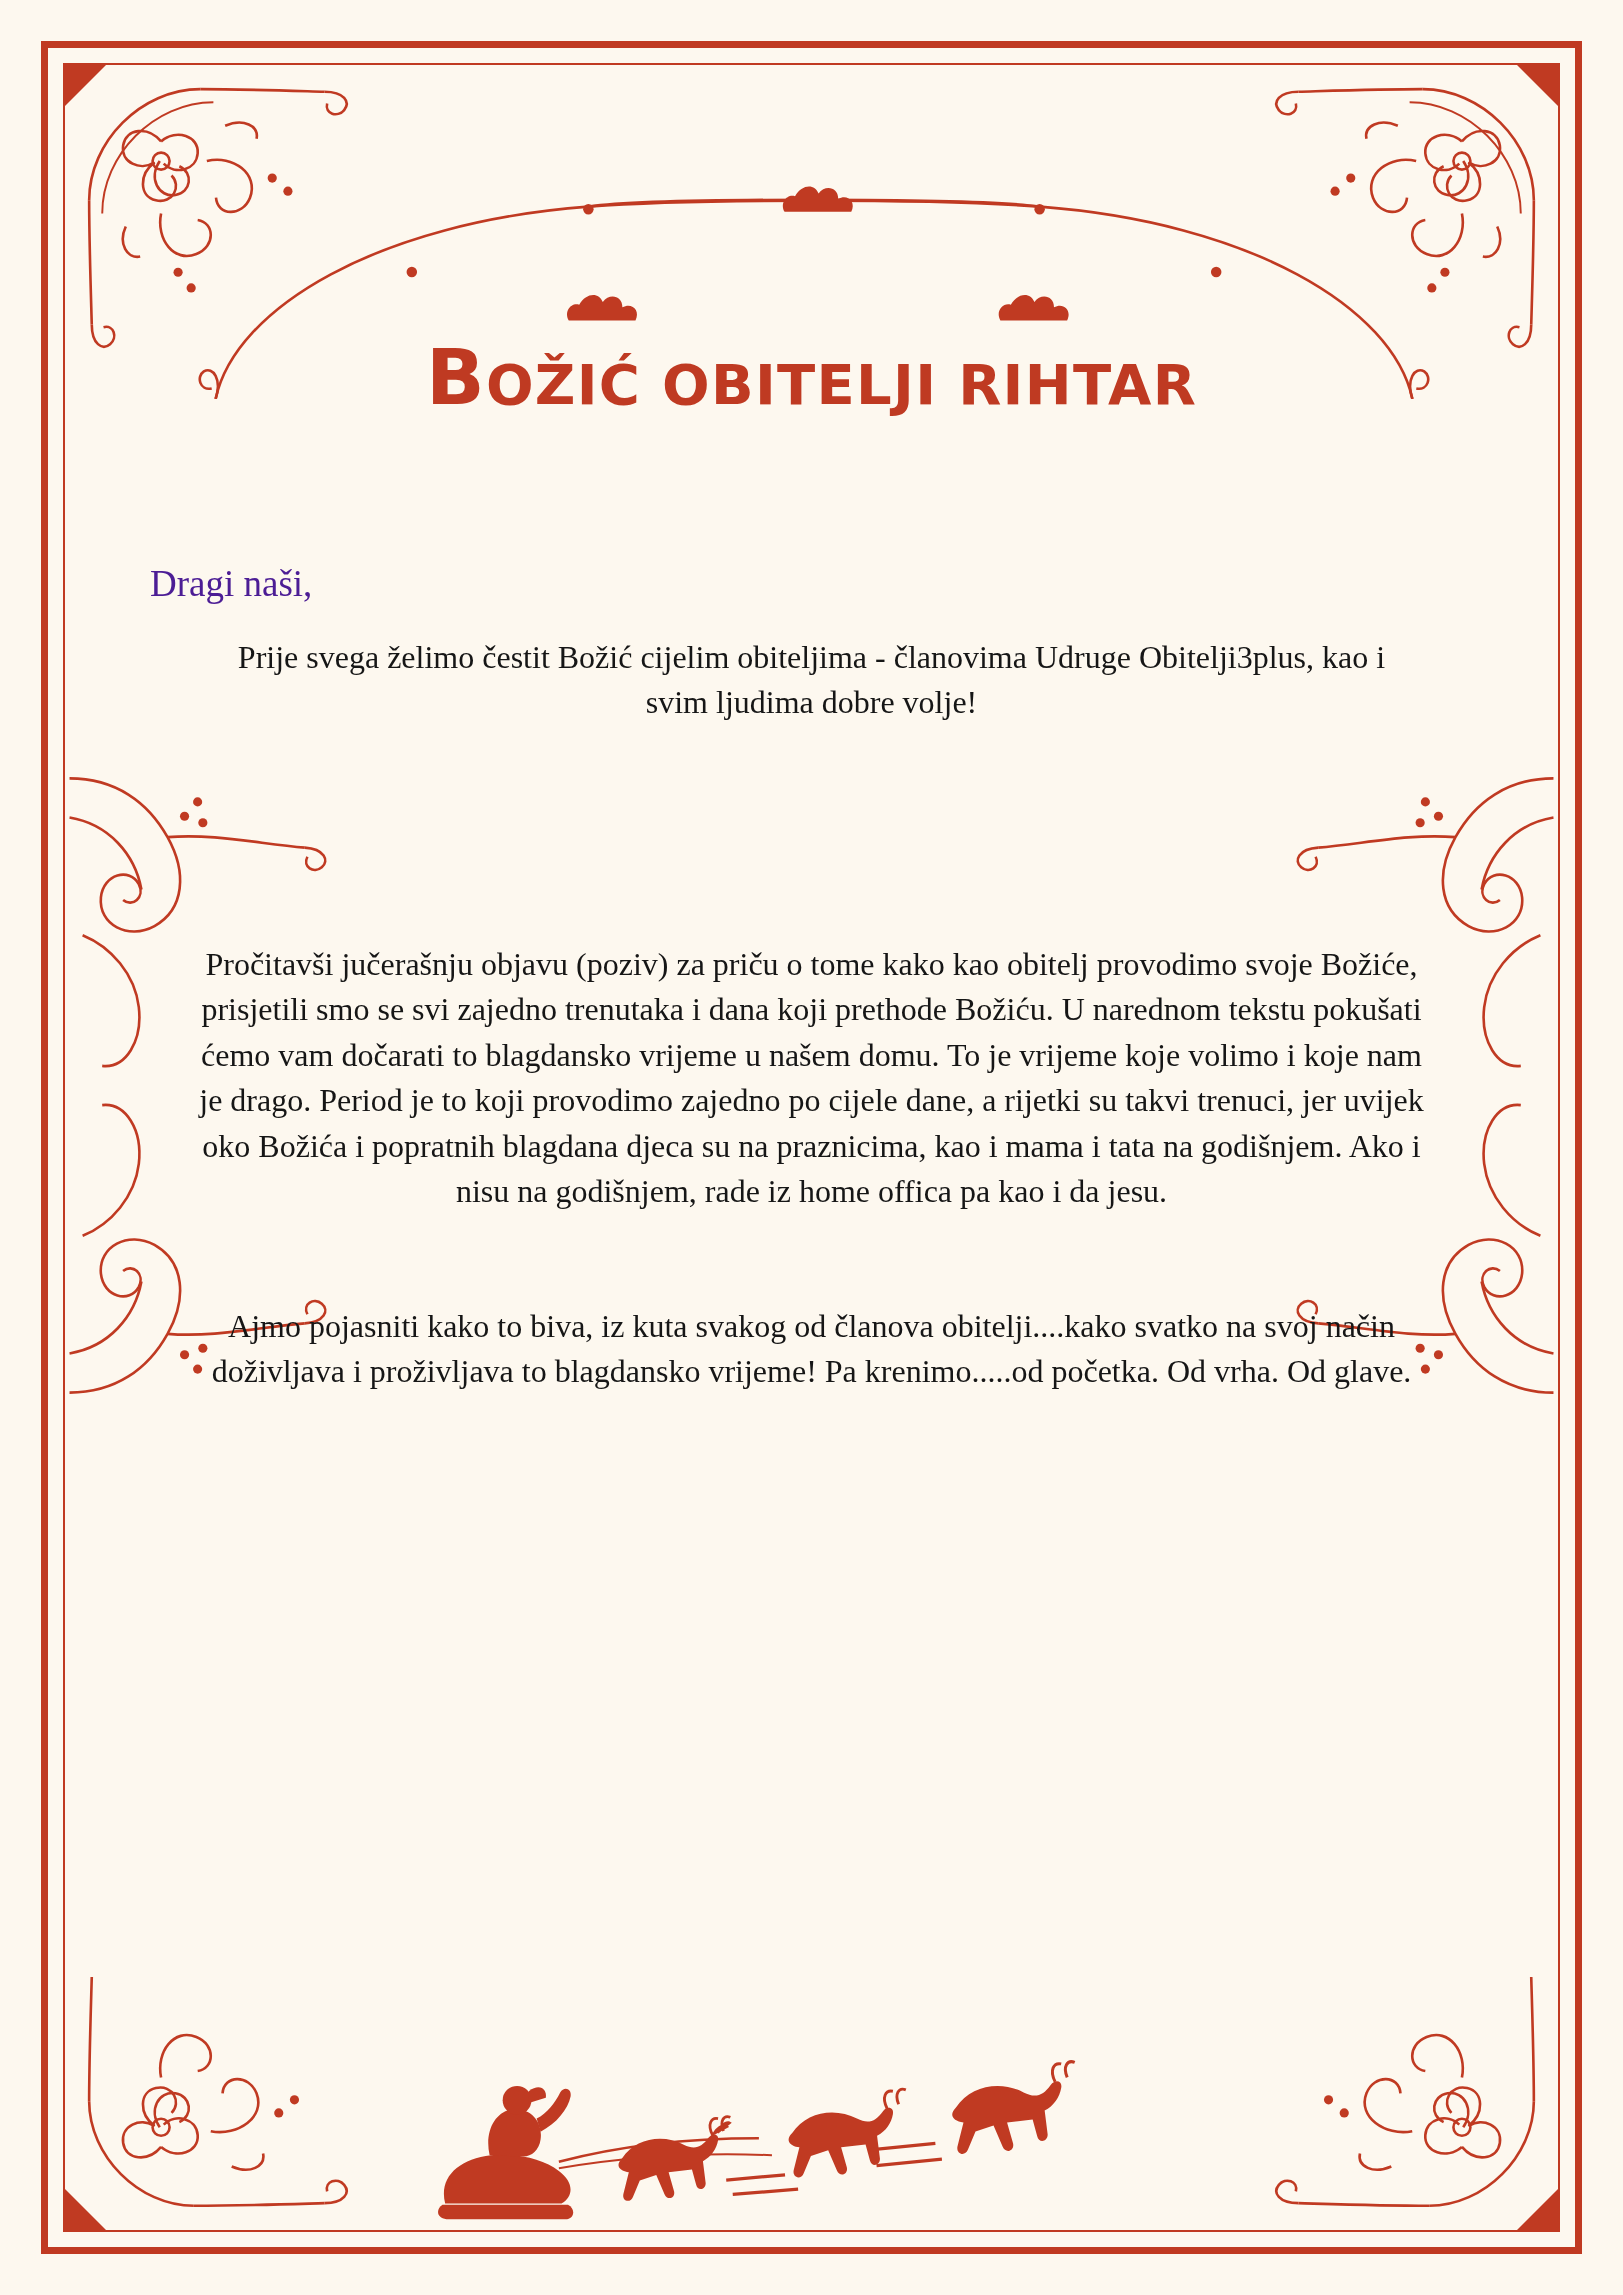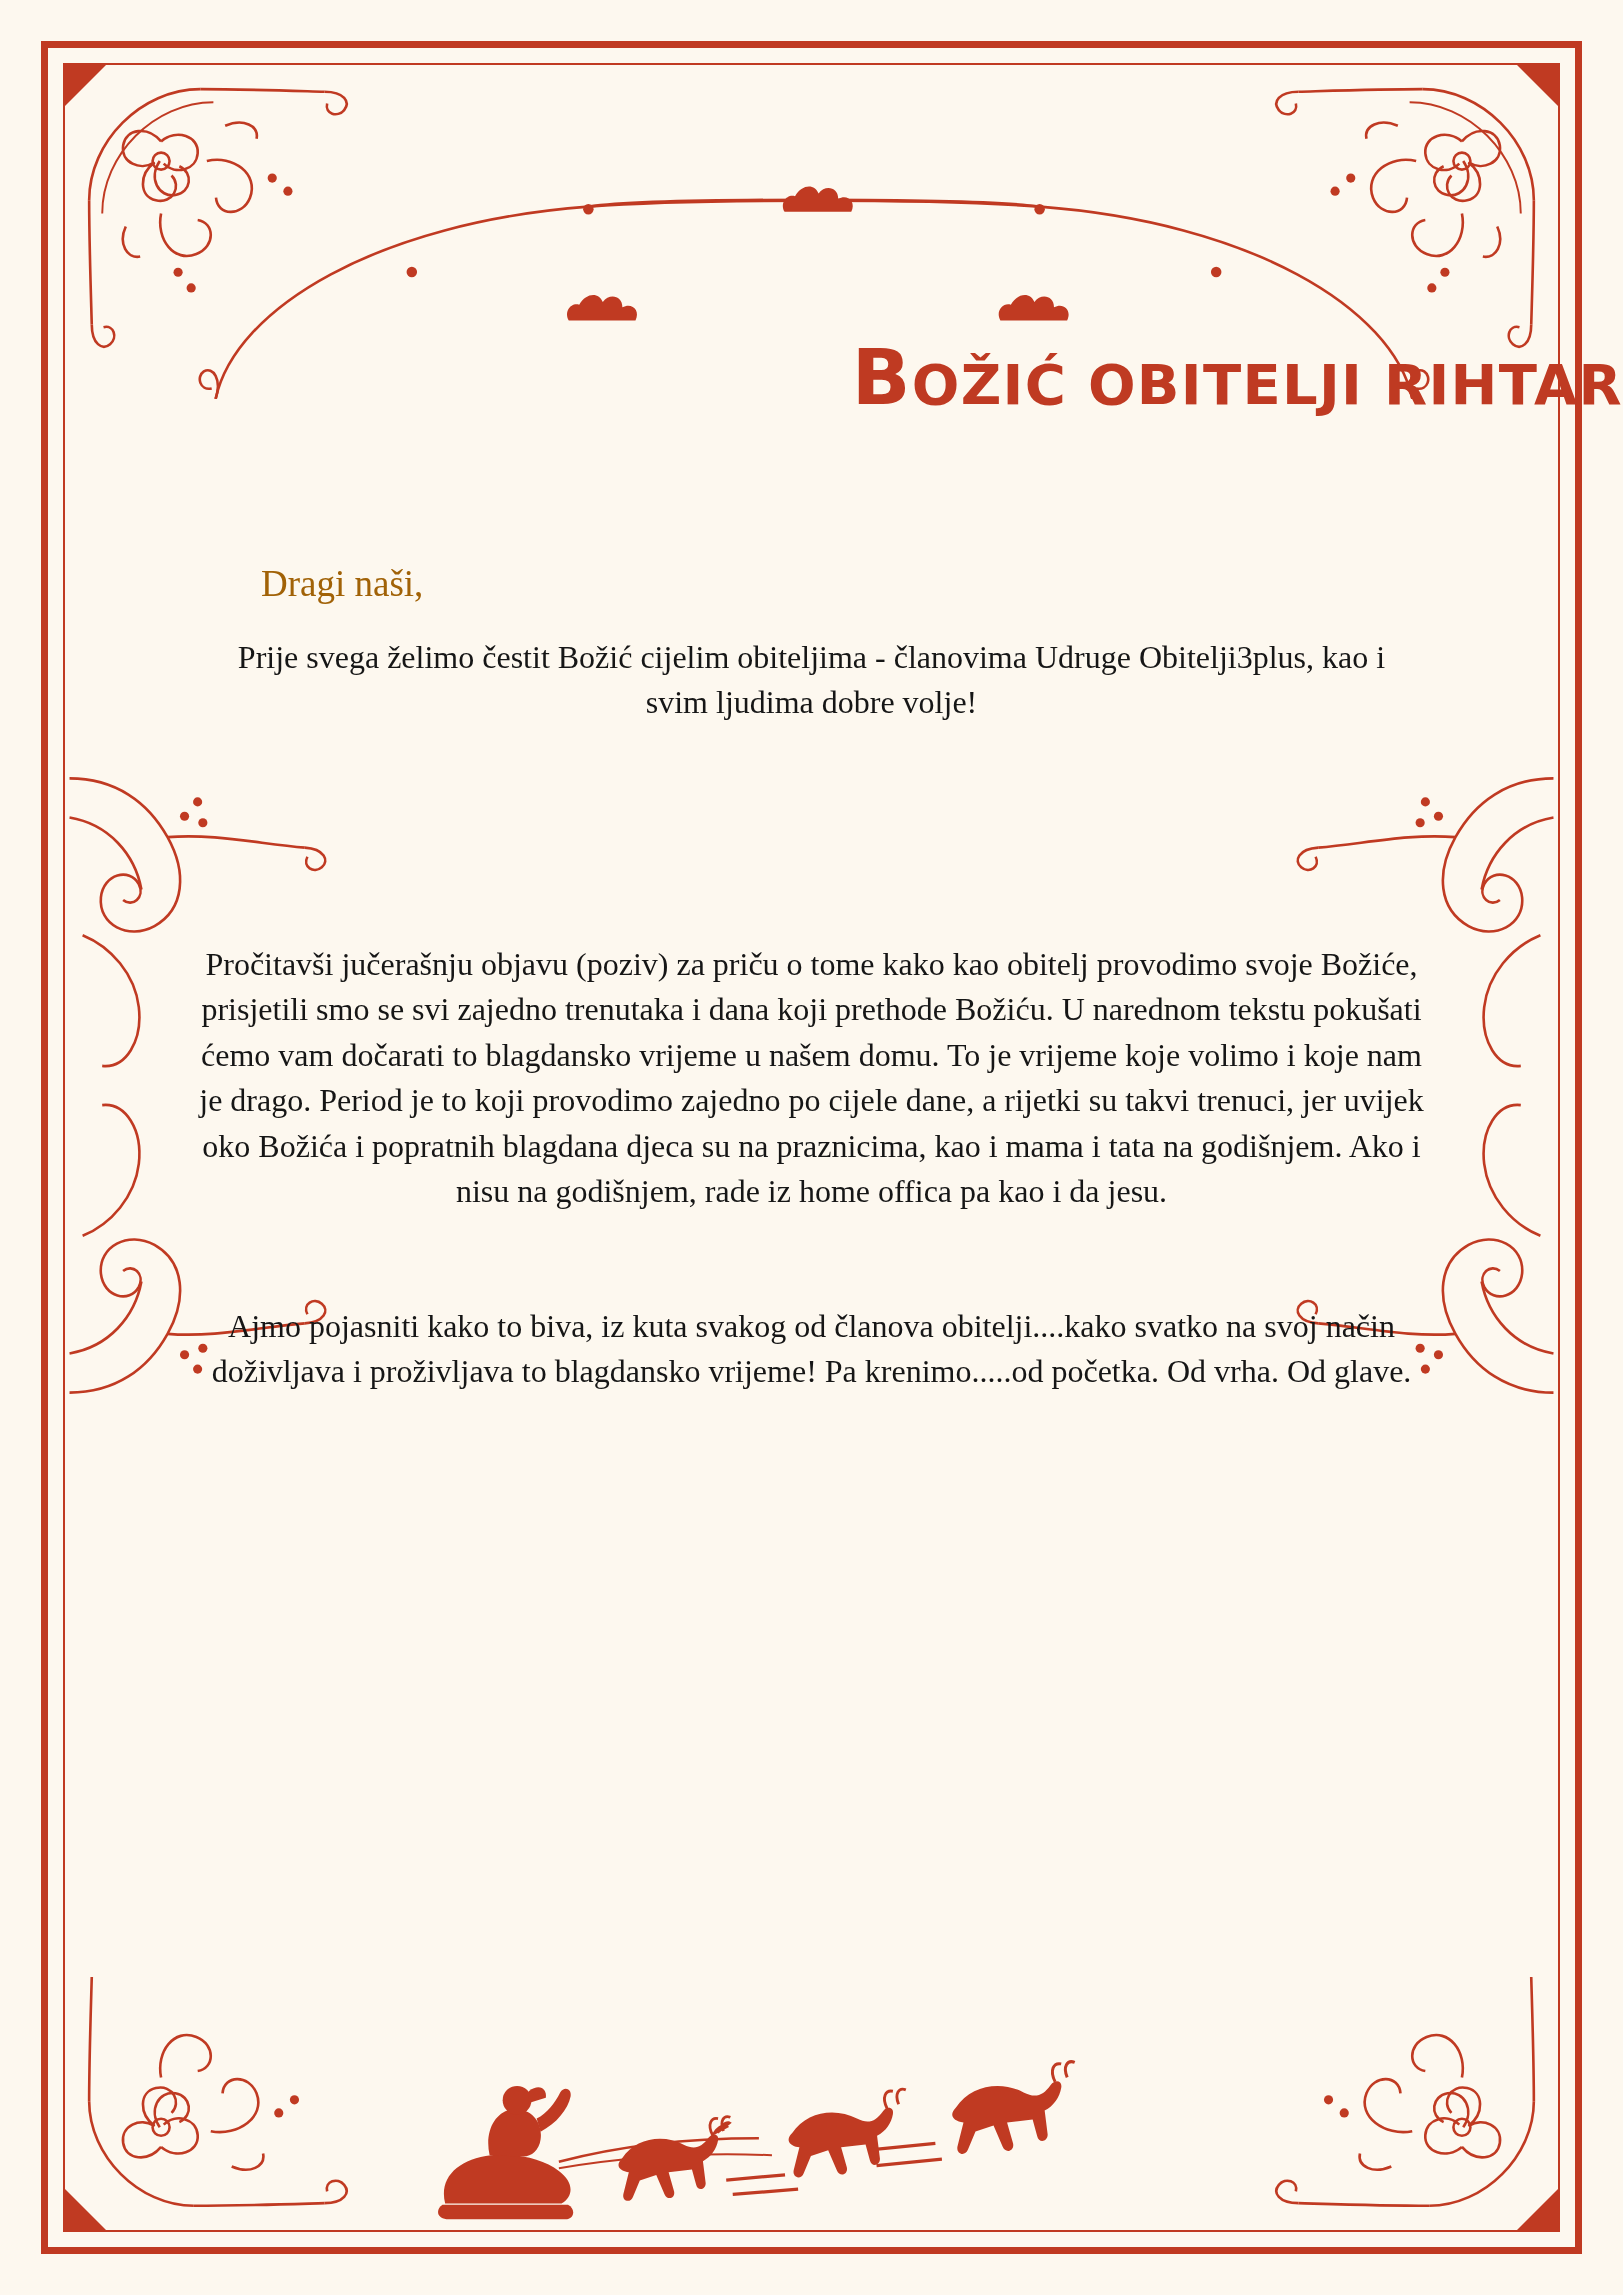--- a/index.html
+++ b/index.html
@@ -96,21 +96,21 @@
     width: 719px;
     height: 216px;
   }
 
   
   .title {
     position: absolute;
     left: 0;
     right: 0;
     top: 347px;
-    text-align: right;
+    text-align: center;
     font-family: "DejaVu Sans", sans-serif;
     font-weight: bold;
     font-size: 56px;
     letter-spacing: 1.3px;
     color: #bf3a22;
     text-transform: uppercase;
   }
   .title .drop {
     font-size: 77px;
     line-height: 0.8;
@@ -120,23 +120,22 @@
   .content {
     position: absolute;
     left: 150px;
     right: 150px;
     top: 562px;
     color: #1d1d1d;
     font-family: "Liberation Serif", serif;
   }
   .greeting {
     font-size: 37px;
-    margin-left: 111px;
     margin-bottom: 30px;
-    color: #a16207;
+    color: #4c1d95;
   }
   .para {
     text-align: center;
     font-size: 32px;
     line-height: 1.42;
     color: #161616;
     margin: 0 auto;
   }
   .para.p1 { width: 1151px; margin-bottom: 216px; }
   .para.p2 { width: 1229px; margin-bottom: 89px; }

